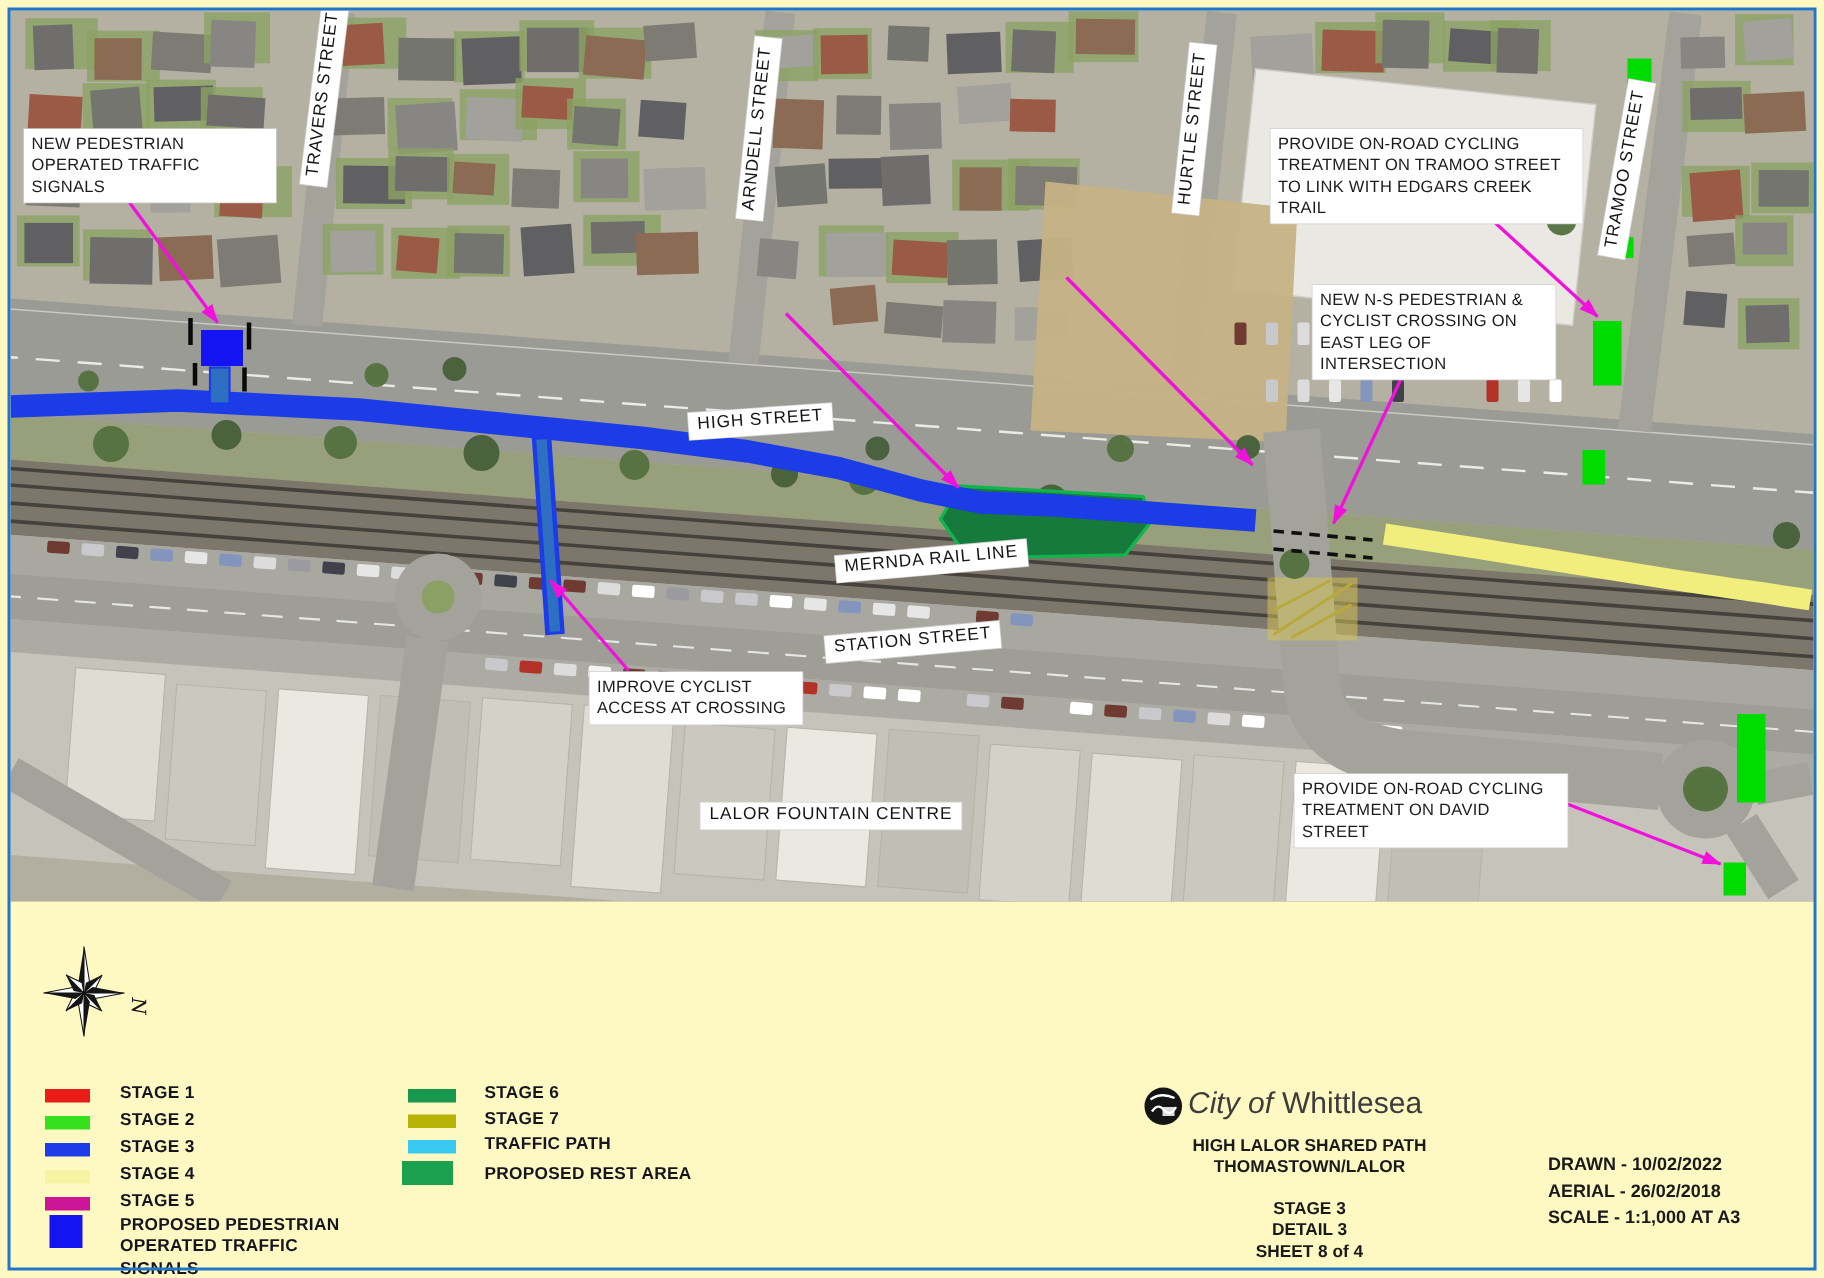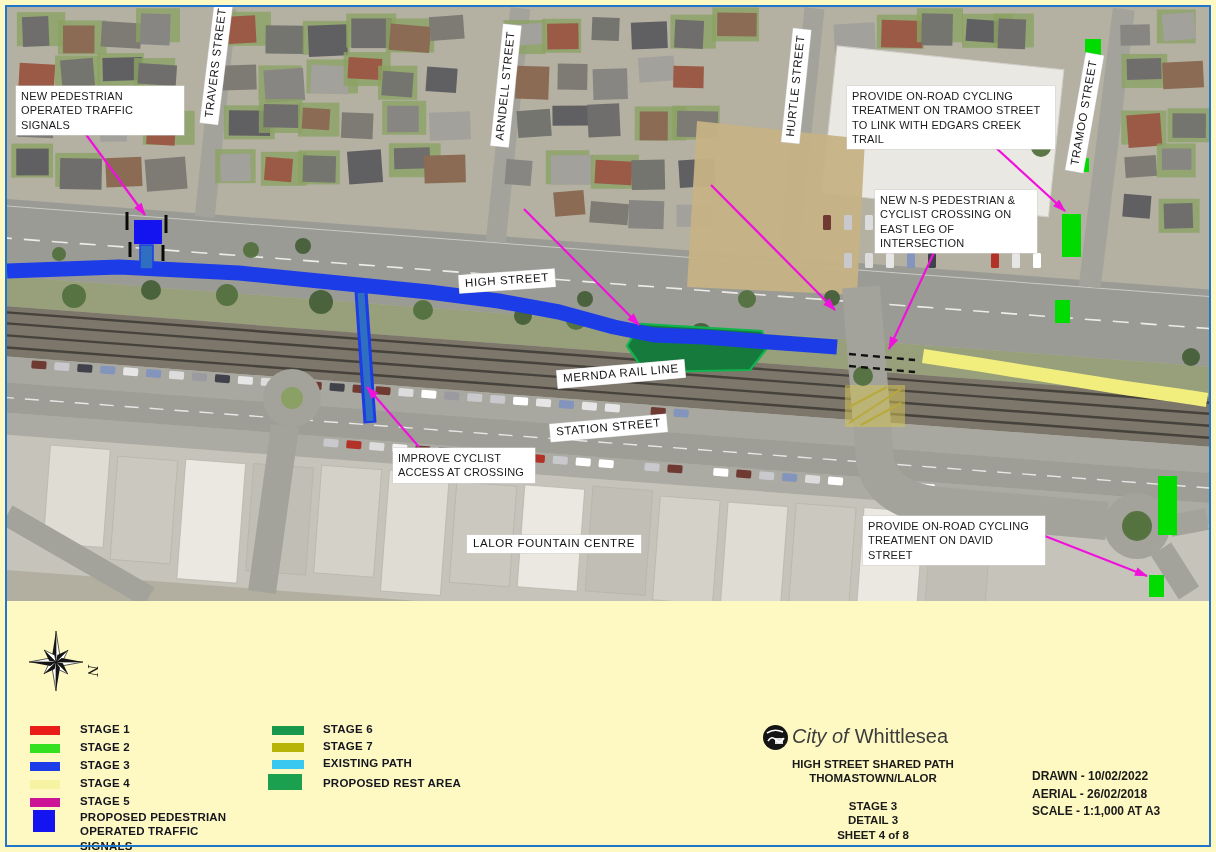--- a/index.html
+++ b/index.html
@@ -437,42 +437,42 @@
     <div class="legend-swatch" style="left: 30px; top: 798px; width: 30px; height: 9px; background-color: rgb(203, 20, 150);"></div>
     <div class="legend-label" style="left:80px;top:794px">STAGE 5</div>
     <div class="legend-swatch" style="left: 33px; top: 810px; width: 22px; height: 22px; background-color: rgb(20, 20, 240);"></div>
     <div class="legend-label" style="left:80px;top:810px;width:170px">PROPOSED PEDESTRIAN OPERATED TRAFFIC SIGNALS</div>
 
     <div class="legend-swatch" style="left: 272px; top: 726px; width: 32px; height: 9px; background-color: rgb(23, 152, 76);"></div>
     <div class="legend-label" style="left:323px;top:722px">STAGE 6</div>
     <div class="legend-swatch" style="left: 272px; top: 743px; width: 32px; height: 9px; background-color: rgb(183, 180, 7);"></div>
     <div class="legend-label" style="left:323px;top:739px">STAGE 7</div>
     <div class="legend-swatch" style="left: 272px; top: 760px; width: 32px; height: 9px; background-color: rgb(56, 200, 240);"></div>
-    <div class="legend-label" style="left:323px;top:756px">EXISTING PATH</div>
+    <div class="legend-label" style="left:323px;top:756px">TRAFFIC PATH</div>
     <div class="legend-swatch" style="left: 268px; top: 774px; width: 34px; height: 16px; background-color: rgb(26, 160, 78);"></div>
     <div class="legend-label" style="left:323px;top:776px">PROPOSED REST AREA</div>
   </div>
 
   <div>
     <svg style="position:absolute;left:762px;top:724px" width="27" height="27" viewBox="0 0 27 27">
       <circle cx="13.5" cy="13.5" r="12.5" fill="#141414"></circle>
       <path d="M5,9 Q12,4 21,8" stroke="#fff" stroke-width="1.6" fill="none"></path>
       <path d="M6,17 Q10,11 14,16 Q18,21 22,14" stroke="#fff" stroke-width="1.6" fill="none"></path>
       <rect x="13" y="14" width="8" height="6" fill="#fff" opacity="0.85"></rect>
     </svg>
     <div id="org-line">
       <span class="cityof">City of</span><span>Whittlesea</span>
     </div>
     <div id="project-block">
-      <div class="tb" style="position:static">HIGH STREET SHARED PATH</div>
+      <div class="tb" style="position:static">HIGH LALOR SHARED PATH</div>
       <div class="tb" style="position:static">THOMASTOWN/LALOR</div>
       <div class="gap"></div>
       <div class="tb" style="position:static">STAGE 3</div>
       <div class="tb" style="position:static">DETAIL 3</div>
-      <div class="tb" style="position:static">SHEET 4 of 8</div>
+      <div class="tb" style="position:static">SHEET 8 of 4</div>
     </div>
     <div id="dates">
       <div>DRAWN - 10/02/2022</div>
       <div>AERIAL - 26/02/2018</div>
       <div>SCALE - 1:1,000 AT A3</div>
     </div>
   </div>
 </div>
 
 </body></html>

